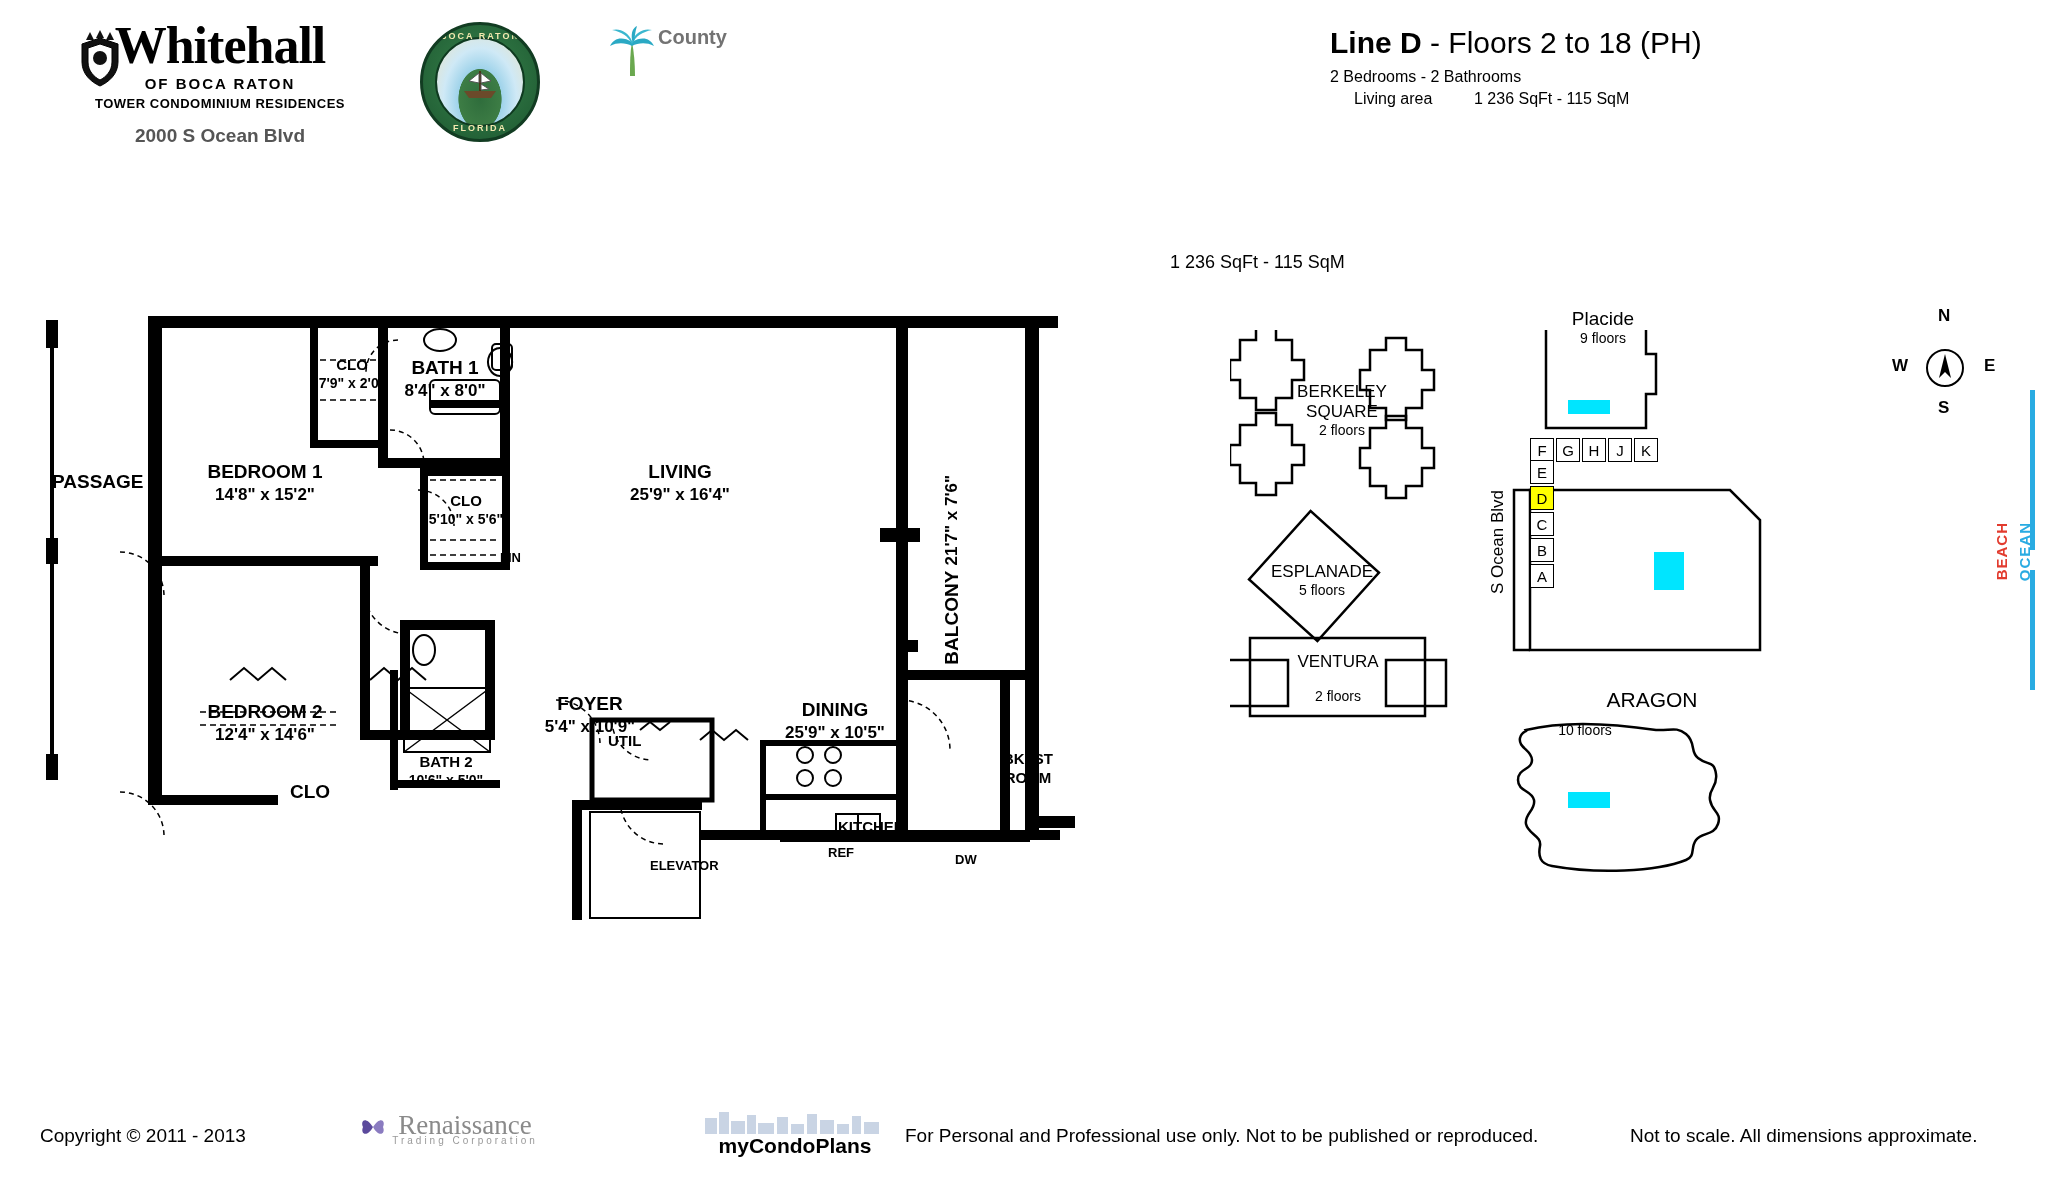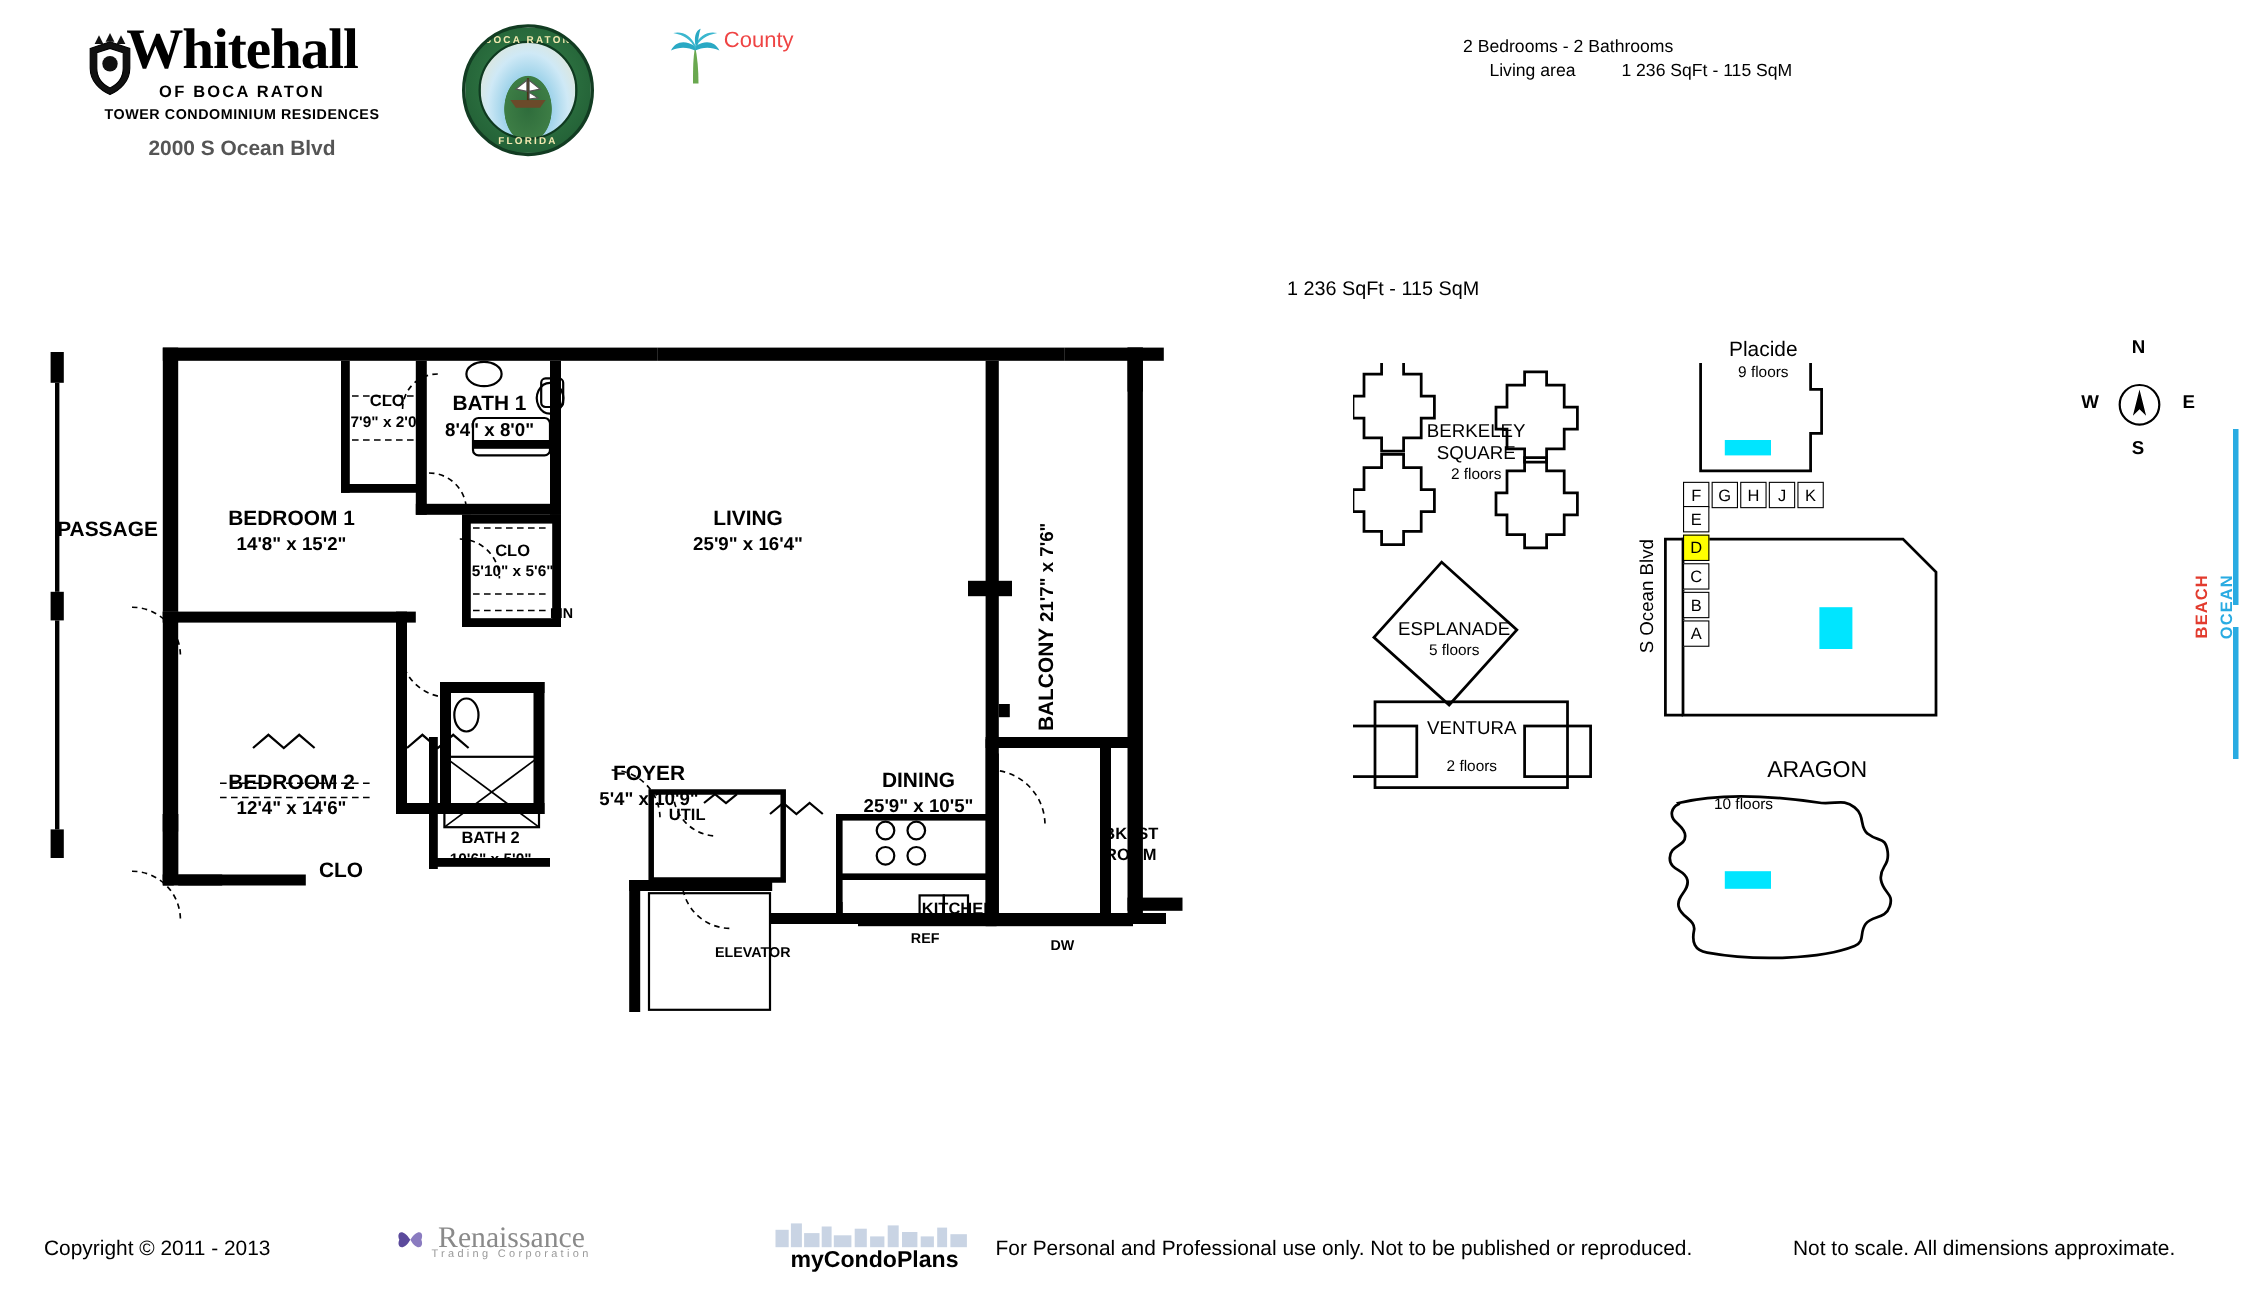--- a/index.html
+++ b/index.html
@@ -56,21 +56,21 @@
   .seal-ship {
     position:absolute; left:50%; top:52%; transform:translate(-50%,-50%);
     width: 40px; height: 34px;
   }
 
   
   #pbc-logo { left: 600px; top: 30px; width: 230px; }
   .pbc-palm { position:absolute; left: 4px; top: -4px; width: 56px; height: 56px; }
   .pbc-palm-txt { font-size: 34px; color:#c8786a; font-weight:normal; }
   .pbc-beach { color:#3aa6b9; }
-  .pbc-county { font-size: 20px; color:#ef4444; margin-left: 58px; margin-top:-4px; }
+  .pbc-county { font-size: 20px; color:#737373; margin-left: 58px; margin-top:-4px;font-weight:bold; }
 
   
   #title-block { left: 1330px; top: 26px; width: 560px; }
   .title-main { font-size: 30px; }
   .title-main b { font-weight: bold; }
   .title-sub { font-size: 16px; margin-top: 8px; }
   .title-sub2 { font-size: 16px; margin-top: 4px; margin-left: 24px;}
   .title-sub2 .lbl { display:inline-block; width: 120px; }
 
   
@@ -162,20 +162,24 @@
     <path d="M28 16 C18 10 10 12 6 20 C14 16 22 17 28 20 Z" fill="#2aa9c4"></path>
     <path d="M28 16 C38 10 46 12 50 20 C42 16 34 17 28 20 Z" fill="#2aa9c4"></path>
     <path d="M28 15 C24 6 16 2 8 4 C18 6 24 10 28 18 Z" fill="#3bb7cf"></path>
     <path d="M28 15 C32 6 40 2 48 4 C38 6 32 10 28 18 Z" fill="#3bb7cf"></path>
     <path d="M28 14 C27 6 29 2 33 0 C31 6 31 10 30 16 Z" fill="#2aa9c4"></path>
   </svg>
   <div class="pbc-county">County</div>
 </div>
 
 <div class="abs" id="title-block">
+  <div class="title-main">
+    <b>Line D</b>
+    <span>- Floors 2 to 18 (PH)</span>
+  </div>
   <div class="title-sub">2  Bedrooms   -   2 Bathrooms</div>
   <div class="title-sub2">
     <span class="lbl">Living area</span><span>1 236 SqFt - 115 SqM</span>
   </div>
 </div>
 
 <div class="abs" id="area-label">1 236 SqFt - 115 SqM</div>
 
 <div class="abs" id="floorplan">
   <svg class="overlay" viewBox="0 0 1150 760" preserveAspectRatio="none">

